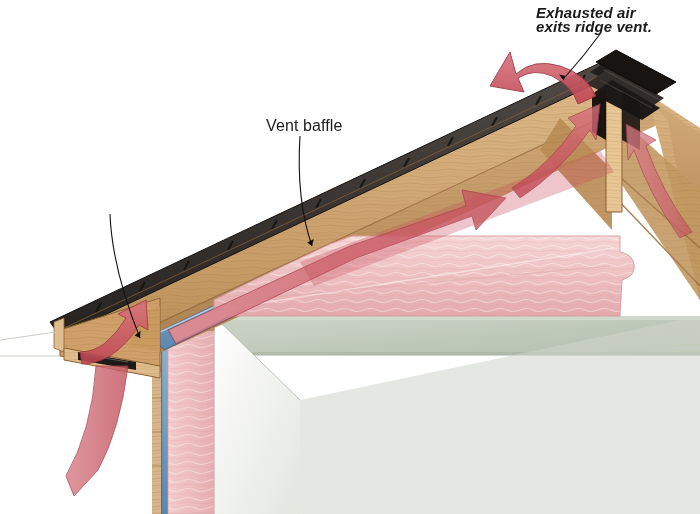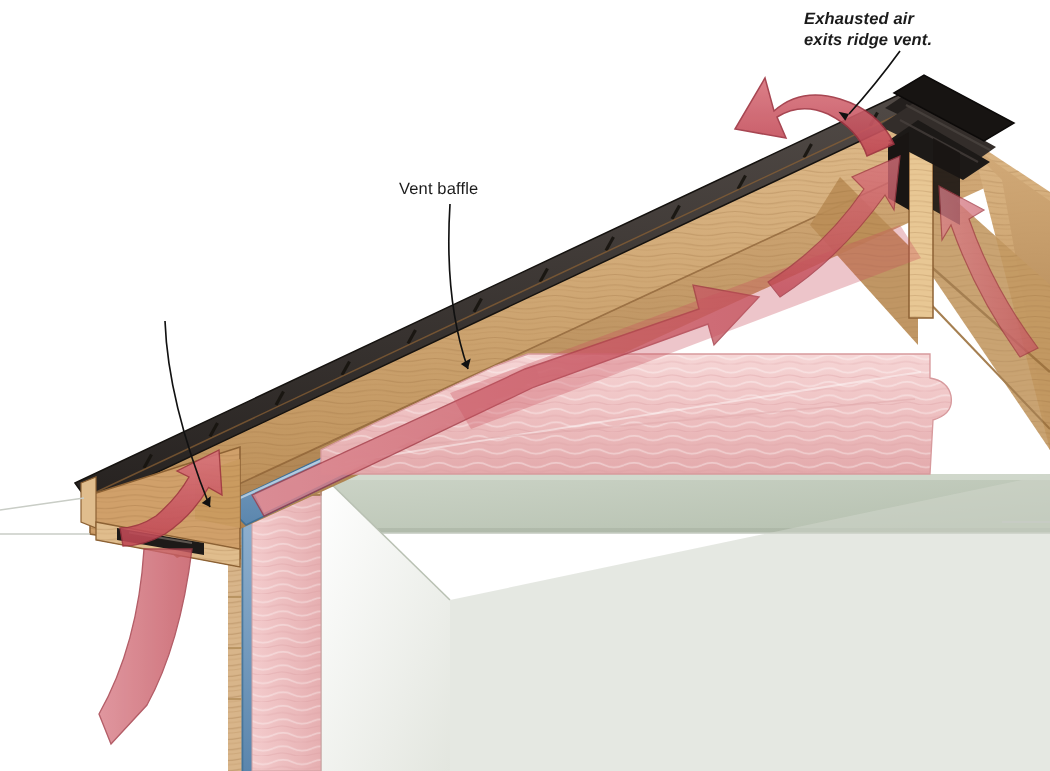--- a/index.html
+++ b/index.html
@@ -1,22 +1,22 @@
 <!DOCTYPE html>
 <html><head>
 <meta charset="utf-8">
 <style>
   html,body{margin:0;padding:0;background:#ffffff;}
   body{width:700px;height:514px;overflow:hidden;font-family:"Liberation Sans",sans-serif;}
   #stage{position:relative;width:700px;height:514px;background:#fff;}
   svg.layer{position:absolute;left:0;top:0;width:700px;height:514px;}
   .lbl{position:absolute;color:#1b1b1b;font-family:"Liberation Sans",sans-serif;
-       font-size:11px;line-height:14.2px;letter-spacing:.1px;white-space:pre-line;}
+       font-size:15px;line-height:14.2px;letter-spacing:.1px;white-space:pre-line;}
   .lbl.italic{font-style:italic;font-weight:600;}
-  .lbl.plain{font-style:normal;font-weight:400;font-size:11px;}
+  .lbl.plain{font-style:normal;font-weight:400;font-size:16px;}
   #lbl-ridge{left:536px;top:6px;}
   #lbl-soffit{left:38px;top:176px;}
   #lbl-baffle{left:266px;top:119px;}
 </style>
 </head>
 <body>
 
 <div id="stage">
 
   <svg class="layer" viewBox="0 0 700 514">

